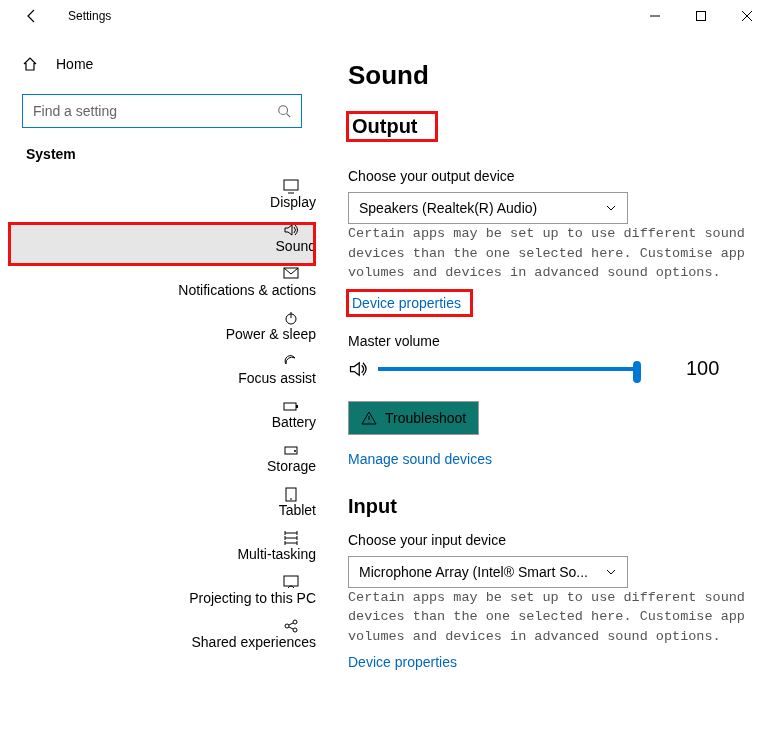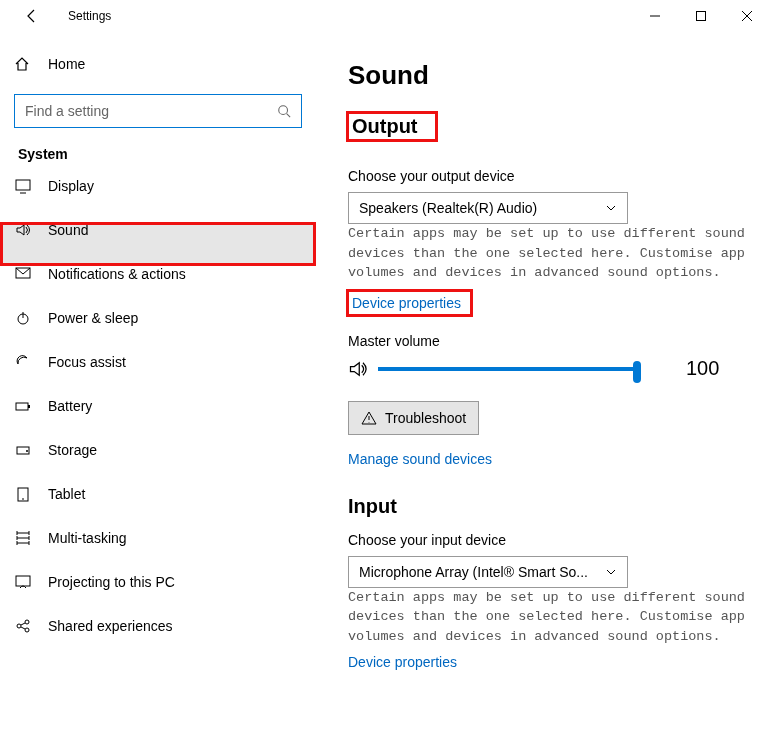--- a/index.html
+++ b/index.html
@@ -4,48 +4,48 @@
 <style>
   * { box-sizing: border-box; margin: 0; padding: 0; font-family: "Segoe UI", Arial, sans-serif; }
   body { width: 770px; height: 737px; background: #fff; overflow: hidden; font-size: 14px; color: #000; }
   .titlebar { height: 32px; display: flex; align-items: center; padding-left: 24px; }
   .titlebar .back { width: 40px; text-align: center; font-size: 16px; }
   .titlebar .title { font-size: 12px; margin-left: 4px; }
   .titlebar .spacer { flex: 1; }
   .winbtn { width: 46px; height: 32px; display:flex; align-items:center; justify-content:center; }
   .winbtn svg { width:10px; height:10px; stroke:#000; stroke-width:1; fill:none; }
   .content { display: flex; height: calc(100% - 32px); }
-  .sidebar { width: 320px; padding: 12px 4px 0 0; }
+  .sidebar { width: 320px; padding: 12px 4px 0 8px; }
   .home-row { display:flex; align-items:center; height:40px; padding-left:14px; margin-bottom:10px; }
   .home-row .icon { width:18px; margin-right:16px; display:flex; }
   .searchbox { margin: 0 14px 18px 14px; height: 34px; border: 1px solid #0078d4; display:flex; align-items:center; padding: 0 10px; color:#666; }
   .searchbox span { flex:1; font-size:14px; }
   .sys-head { font-weight:600; font-size:14px; padding-left:18px; margin-bottom:16px; }
-  .nav-item { display:flex; align-items:flex-start; height:44px; padding-left:14px; cursor:default; }
+  .nav-item { display:flex; align-items:flex-end; height:44px; padding-left:14px; cursor:default;flex-direction:column; }
   .nav-item .icon { width:18px; margin-right:16px; display:flex; align-items:center; justify-content:center; }
   .nav-item .label { font-size:14px; }
   .nav-item.selected { background:#e6e6e6; }
   .highlight-red { outline: 3px solid #e11; outline-offset:-3px; }
   .highlight-red-tight { outline: 3px solid #e11; outline-offset:-1px; display:inline-block; padding:2px 6px; }
   .main { flex:1; padding: 28px 18px 0 28px; overflow-y:auto; }
   .page-title { font-size:26px; font-weight:600; margin-bottom:22px; }
   .section-head { font-size:20px; font-weight:600; margin-bottom:14px; }
   .field-label { font-size:14px; margin-bottom:8px; }
   .dropdown { width:280px; height:32px; border:1px solid #999; display:flex; align-items:center; padding:0 10px; font-size:14px; }
   .dropdown .sel { flex:1; white-space:nowrap; overflow:hidden; text-overflow:ellipsis; }
   .hint { font-size:13.5px; color:#555; line-height:1.45; margin-bottom:8px; max-width:400px;font-family:Liberation Mono, monospace; }
   .link { color:#0067c0; font-size:14px; cursor:pointer; }
   .slider-row { display:flex; align-items:center; margin: 6px 0 20px 0; }
   .speaker-mini { margin-right:10px; }
   .slider { position:relative; width:260px; height:24px; }
   .slider .track { position:absolute; top:11px; left:0; right:0; height:2px; background:#bbb; }
   .slider .fill { position:absolute; top:10px; left:0; height:4px; background:#0078d4; width:100%; }
   .slider .thumb { position:absolute; top:4px; right:-3px; width:8px; height:22px; background:#0078d4; border-radius:4px; }
   .vol-val { margin-left: 48px; font-size:20px; }
-  .troubleshoot { display:inline-flex; align-items:center; height:34px; padding:0 12px; background:#e5e5e5; border:1px solid #999; font-size:14px; margin-bottom:16px; }
+  .troubleshoot { display:inline-flex; align-items:center; height:34px; padding:0 12px; background:#0f766e; border:1px solid #999; font-size:14px; margin-bottom:16px; }
   .troubleshoot .icon { margin-right:8px; }
   .spacer-v { height:28px; }
   svg { display:block; }
   .chev { margin-left:8px; }
 </style>
 </head>
 <body>
 
 <div class="titlebar">
   <div class="back">

